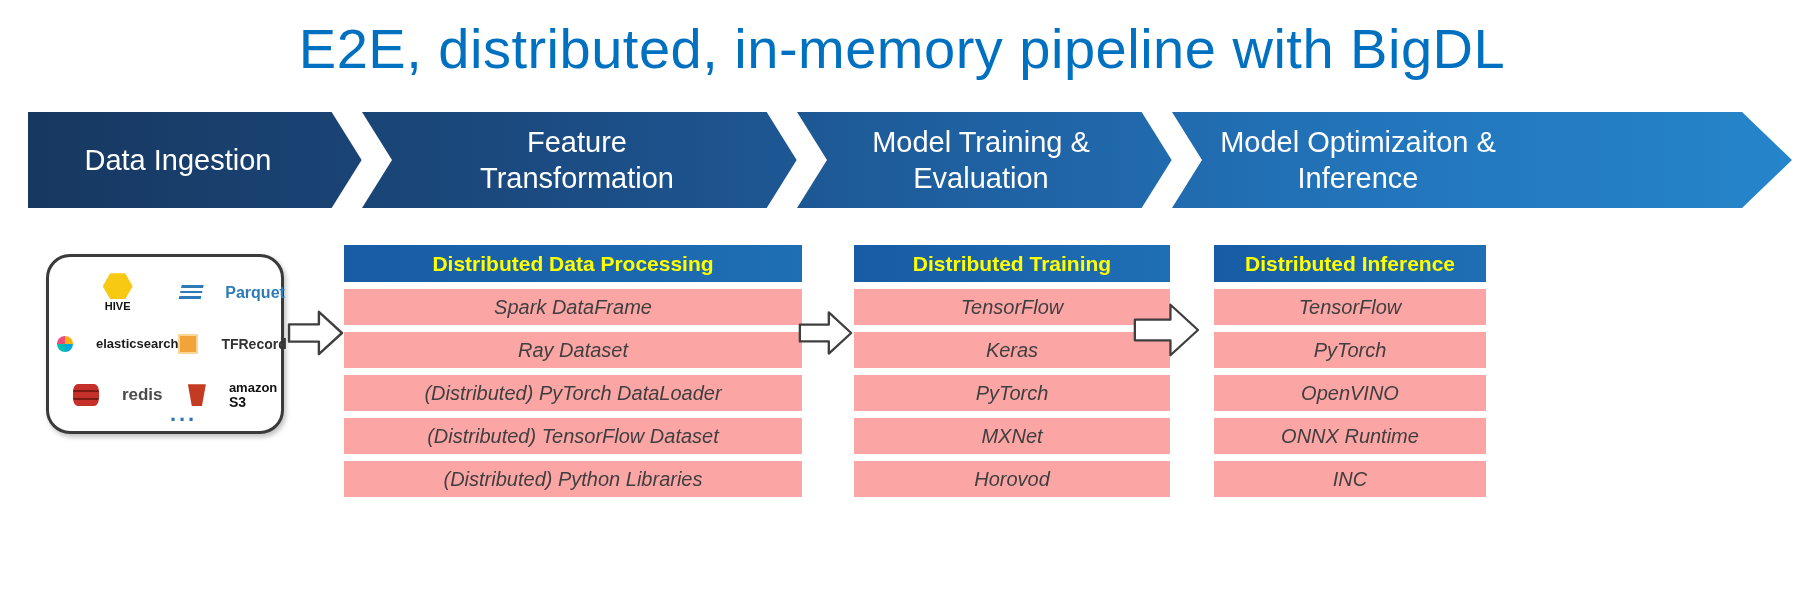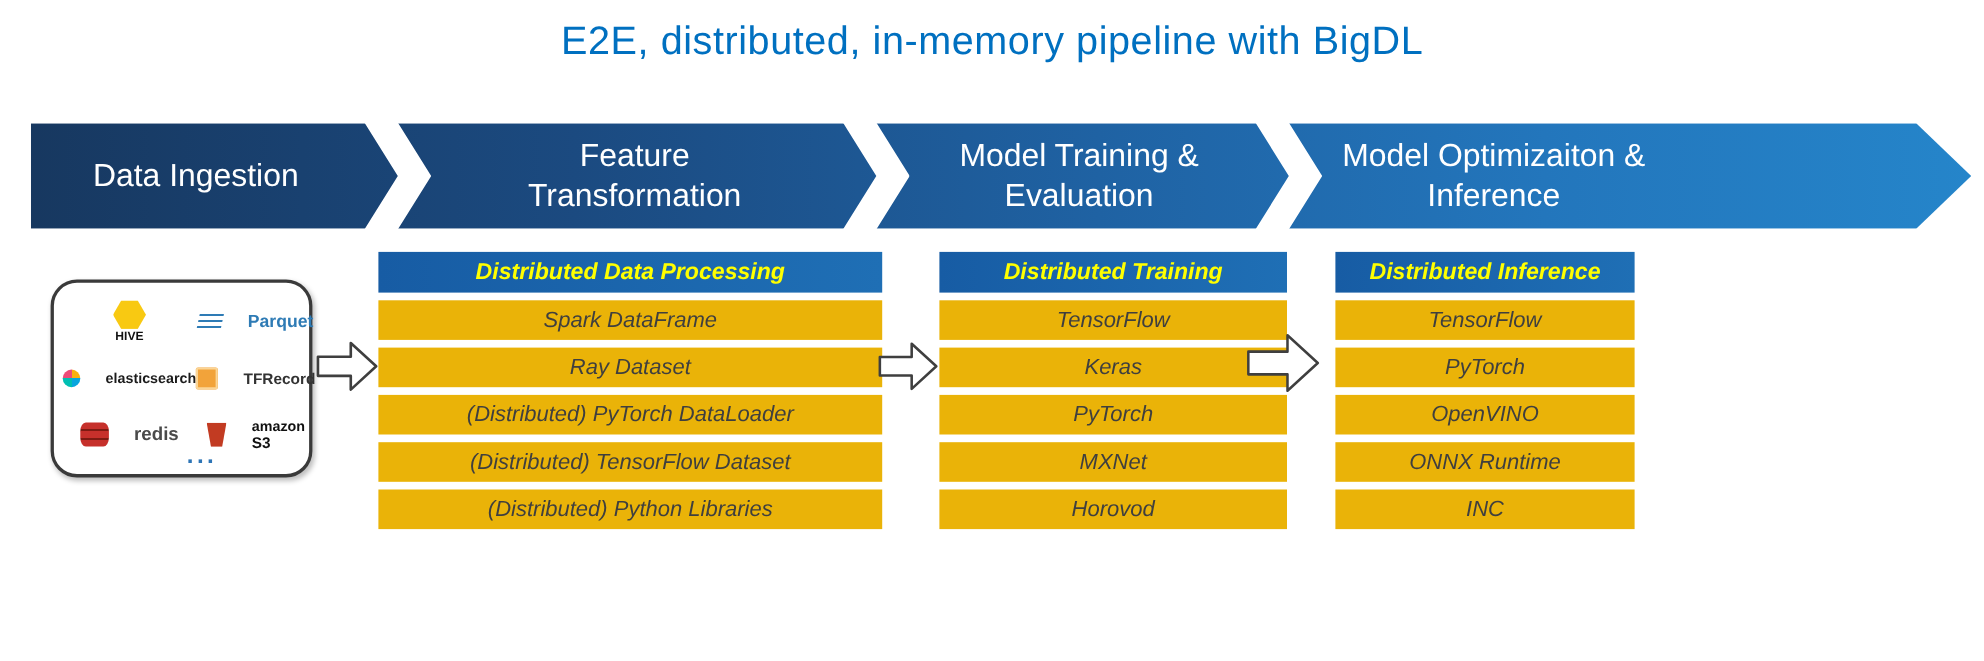--- a/index.html
+++ b/index.html
@@ -2,21 +2,21 @@
 <html><head>
 <meta charset="utf-8">
 <style>
   html,body{margin:0;padding:0;}
   body{
     width:1804px;height:601px;position:relative;background:#ffffff;
     font-family:"Liberation Sans", sans-serif;overflow:hidden;
   }
   .title{
     position:absolute;top:16px;left:0;width:100%;text-align:center;margin:0;
-    font-size:36px;font-weight:400;color:#0070c0;letter-spacing:.5px;
+    font-size:56px;font-weight:400;color:#0070c0;letter-spacing:.5px;
   }
   
   .banner{position:absolute;left:28px;top:112px;width:1764px;height:96px;}
   .banner-bg{
     position:absolute;inset:0;
     background:linear-gradient(90deg,#173860 0%,#1b4a80 28%,#1f62a3 55%,#2376bc 78%,#2585ca 100%);
     clip-path:polygon(0 0, calc(100% - 50px) 0, 100% 50%, calc(100% - 50px) 100%, 0 100%);
   }
   .chev{
     position:absolute;top:-9px;width:66px;height:114px;background:#ffffff;
@@ -59,25 +59,25 @@
     position:absolute;bottom:4px;left:58%;transform:translateX(-50%);
     color:#2e75b6;font-weight:bold;font-size:22px;letter-spacing:3px;
   }
   
   .tbl{position:absolute;top:229px;}
   .t1{left:344px;width:458px}
   .t2{left:854px;width:316px}
   .t3{left:1214px;width:272px}
   .hdr{
     height:37px;background:linear-gradient(90deg,#175ca4,#1f6fb5);
-    color:#ffff00;font-style:italic;font-weight:bold;font-size:21px;
-    display:flex;align-items:center;justify-content:center;
+    color:#ffff00;font-weight:bold;font-size:21px;
+    display:flex;align-items:center;justify-content:center;margin-top:16px;
   }
   .row{
-    height:36px;margin-top:7px;background:#eab308;color:#3f3f3f;
+    height:36px;margin-top:7px;background:#fca5a5;color:#3f3f3f;
     font-style:italic;font-size:20px;
     display:flex;align-items:center;justify-content:center;
   }
   
   .arrow{position:absolute;}
   .a1{left:287px;top:307px;}
   .a2{left:798px;top:307px;}
   .a3{left:1127px;top:299px;}
 </style>
 </head>

